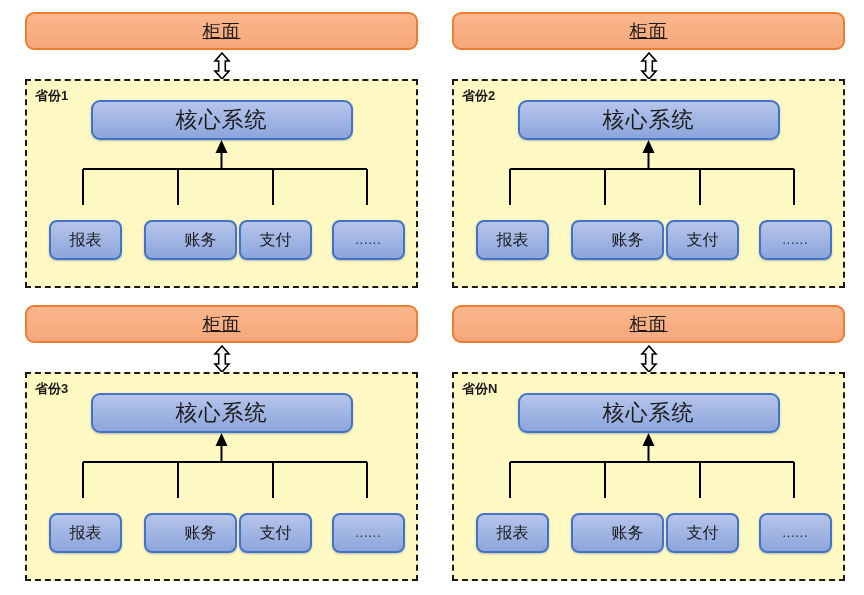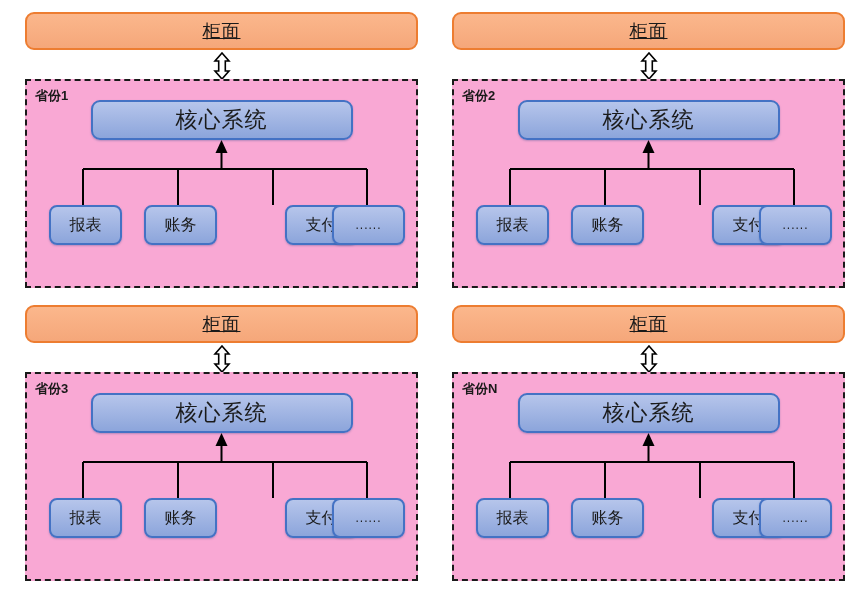--- a/index.html
+++ b/index.html
@@ -23,50 +23,50 @@
     font-size: 18px; letter-spacing: 1px; text-decoration: underline;
   }
 
   .link-arrow {
     position: absolute; top: 40px; left: 50%; transform: translateX(-50%);
     width: 18px; height: 28px;
   }
 
   .province-box {
     position: absolute; left: 0; top: 67px; width: 389px; height: 205px;
-    border: 2px dashed #1a1a1a; background: #f9a8d4;
+    border: 2px dashed #1a1a1a; background: #fef9c3;
   }
   .province-label {
     position: absolute; left: 8px; top: 6px;
     font-size: 13px; font-weight: 600;
   }
 
   .core-box {
     position: absolute; top: 19px; left: 50%; transform: translateX(-50%);
     width: 258px; height: 36px;
     border: 2px solid #4472C4; border-radius: 9px;
     background: linear-gradient(#B6C5EB, #8CA5DB);
     display: flex; align-items: center; justify-content: center;
     font-size: 22px; letter-spacing: 1px;
     box-shadow: 0 1px 2px rgba(60,80,140,0.35);
   }
 
   .tree-svg { position: absolute; left: 0; top: 59px; width: 389px; height: 65px; }
 
   .child-box {
-    position: absolute; top: 124px; width: 69px; height: 36px;
+    position: absolute; top: 139px; width: 69px; height: 36px;
     border: 2px solid #4472C4; border-radius: 8px;
     background: linear-gradient(#B6C5EB, #8CA5DB);
     display: flex; align-items: center; justify-content: center;
     font-size: 16px;
     box-shadow: 0 1px 2px rgba(60,80,140,0.35);
   }
   .child-box.c0 { left: 22px; }
-  .child-box.c1 { left: 117px; }
-  .child-box.c2 { left: 212px; margin-left: 46px; }
+  .child-box.c1 { left: 117px; padding-left: 20px; }
+  .child-box.c2 { left: 212px; }
   .child-box.c3 { left: 305px; font-size: 12px; letter-spacing: 1px; }
 </style>
 </head>
 <body>
 
 <div class="unit u0">
   <div class="counter-bar">
     <span>柜面</span>
   </div>
   <svg class="link-arrow" viewBox="0 0 18 28">

